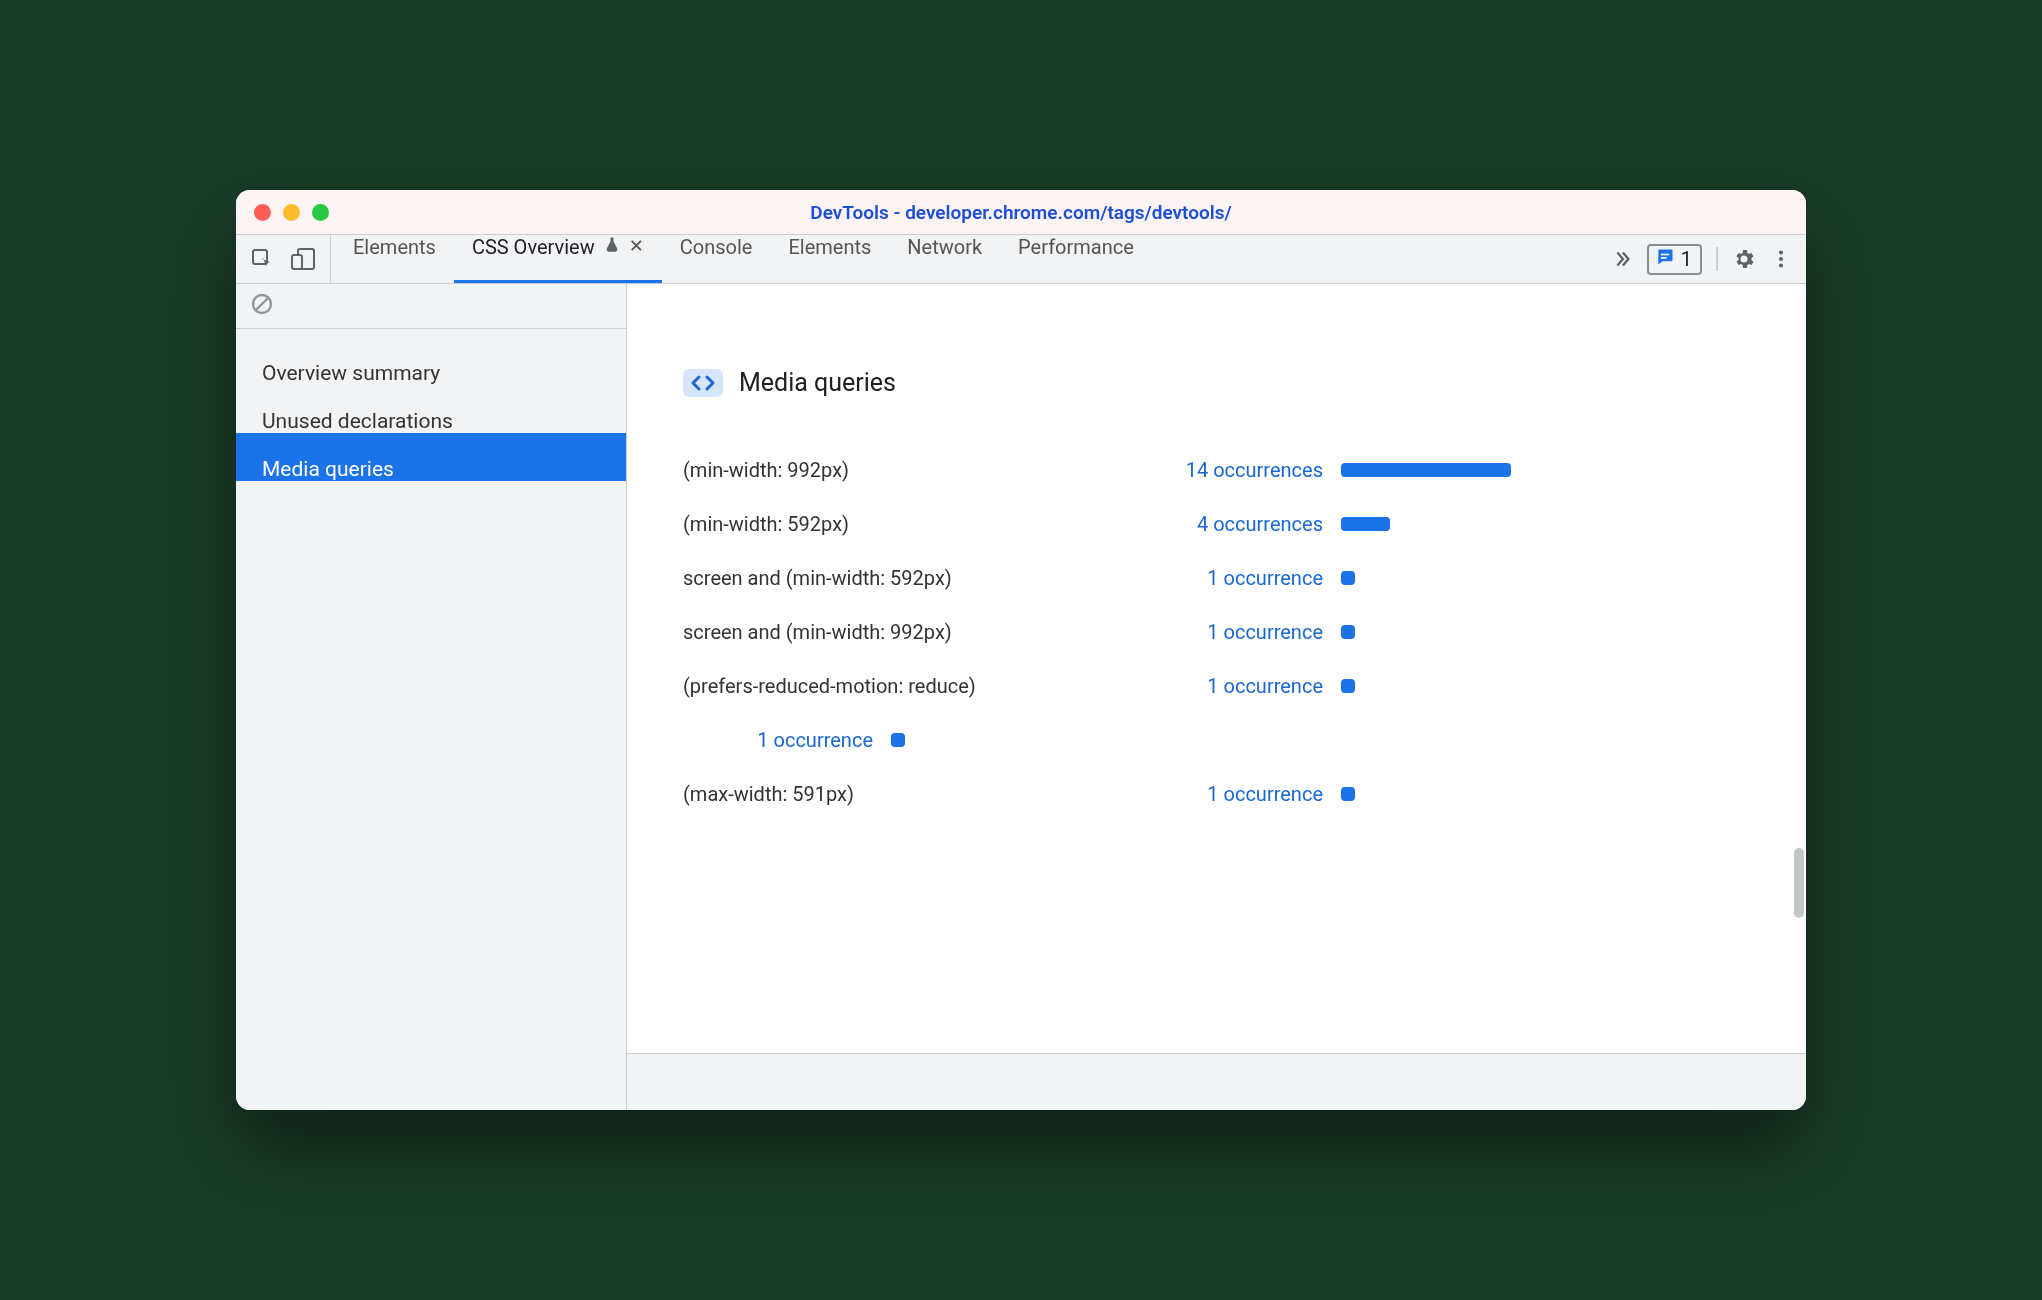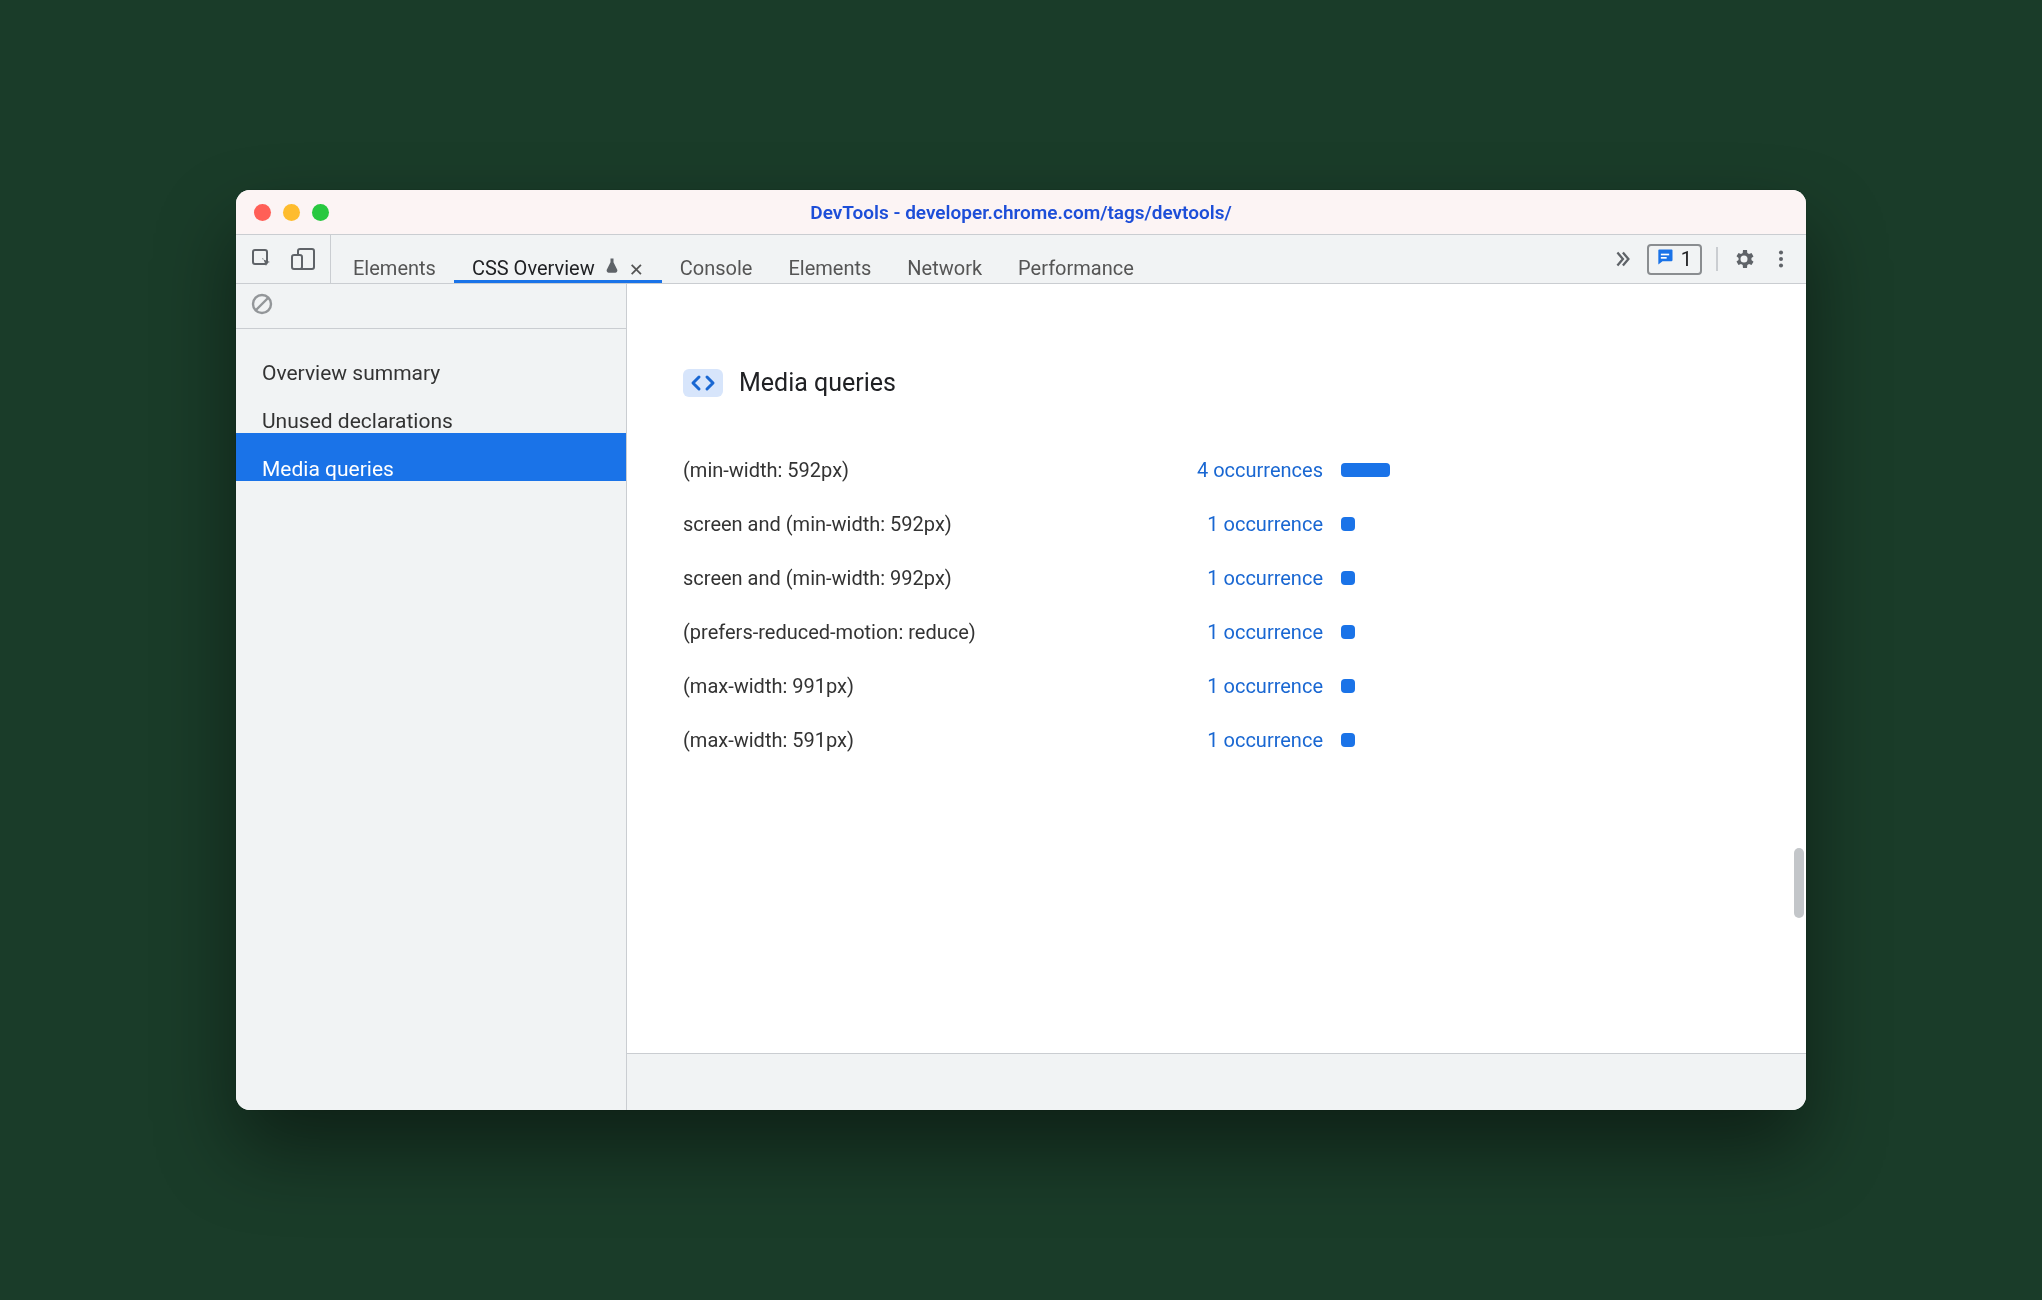--- a/index.html
+++ b/index.html
@@ -41,21 +41,21 @@
   .title{position:absolute;left:0;right:0;text-align:center;font-weight:600;font-size:19px;color:#1d4ed8;}
   .toolbar{
     height:48px;flex:0 0 48px;background:var(--toolbar-bg);
     border-bottom:1px solid var(--border);
     display:flex;align-items:stretch;
   }
   .tb-left{display:flex;align-items:center;gap:16px;padding:0 14px;border-right:1px solid var(--border);}
   .tb-icon{color:var(--icon-color);display:flex;align-items:center;}
   .tabs{flex:1;display:flex;align-items:stretch;overflow:hidden;padding-left:4px;}
   .tab{
-    display:flex;align-items:flex-end;padding:0 18px;font-size:20px;color:#555;
+    display:flex;align-items:flex-start;padding:0 18px;font-size:20px;color:#555;
     gap:8px;border-bottom:3px solid transparent;cursor:pointer;
   }
   .tab.active{color:var(--text);border-bottom-color:var(--accent);}
   .tab .close{color:#555;font-size:18px;}
   .flask{color:var(--icon-color);}
   .tb-right{display:flex;align-items:center;gap:14px;padding:0 14px;}
   .issues-badge{
     border:2px solid #8a8d90;border-radius:4px;padding:1px 8px 1px 6px;
     display:flex;align-items:center;gap:6px;font-size:20px;color:var(--text);
   }
@@ -202,20 +202,27 @@
           <span class="heading-icon">
             <svg width="28" height="20" viewBox="0 0 28 20" fill="none" stroke="currentColor" stroke-width="3" stroke-linecap="round" stroke-linejoin="round">
               <path d="M10 4L4 10l6 6"></path>
                 <path d="M18 4l6 6-6 6"></path>
             </svg>
           </span>
           <h2>Media queries</h2>
         </div>
         <div id="mq-list">
             <div class="mq-row">
+              <div class="mq-query">(min-width: 992px)</div>
+              <div class="mq-occ">14 occurrences</div>
+              <div class="mq-bar-wrap">
+                <div class="mq-bar" style="width: 170px;"></div>
+              </div>
+            </div>
+            <div class="mq-row">
               <div class="mq-query">(min-width: 592px)</div>
               <div class="mq-occ">4 occurrences</div>
               <div class="mq-bar-wrap">
                 <div class="mq-bar" style="width: 48.5714px;"></div>
               </div>
             </div>
             <div class="mq-row">
               <div class="mq-query">screen and (min-width: 592px)</div>
               <div class="mq-occ">1 occurrence</div>
               <div class="mq-bar-wrap">
@@ -230,21 +237,20 @@
               </div>
             </div>
             <div class="mq-row">
               <div class="mq-query">(prefers-reduced-motion: reduce)</div>
               <div class="mq-occ">1 occurrence</div>
               <div class="mq-bar-wrap">
                 <div class="mq-bar min" style="width: 14px;"></div>
               </div>
             </div>
             <div class="mq-row">
-              <div class="mq-query">(max-width: 991px)</div>
               <div class="mq-occ">1 occurrence</div>
               <div class="mq-bar-wrap">
                 <div class="mq-bar min" style="width: 14px;"></div>
               </div>
             </div>
             <div class="mq-row">
               <div class="mq-query">(max-width: 591px)</div>
               <div class="mq-occ">1 occurrence</div>
               <div class="mq-bar-wrap">
                 <div class="mq-bar min" style="width: 14px;"></div>

